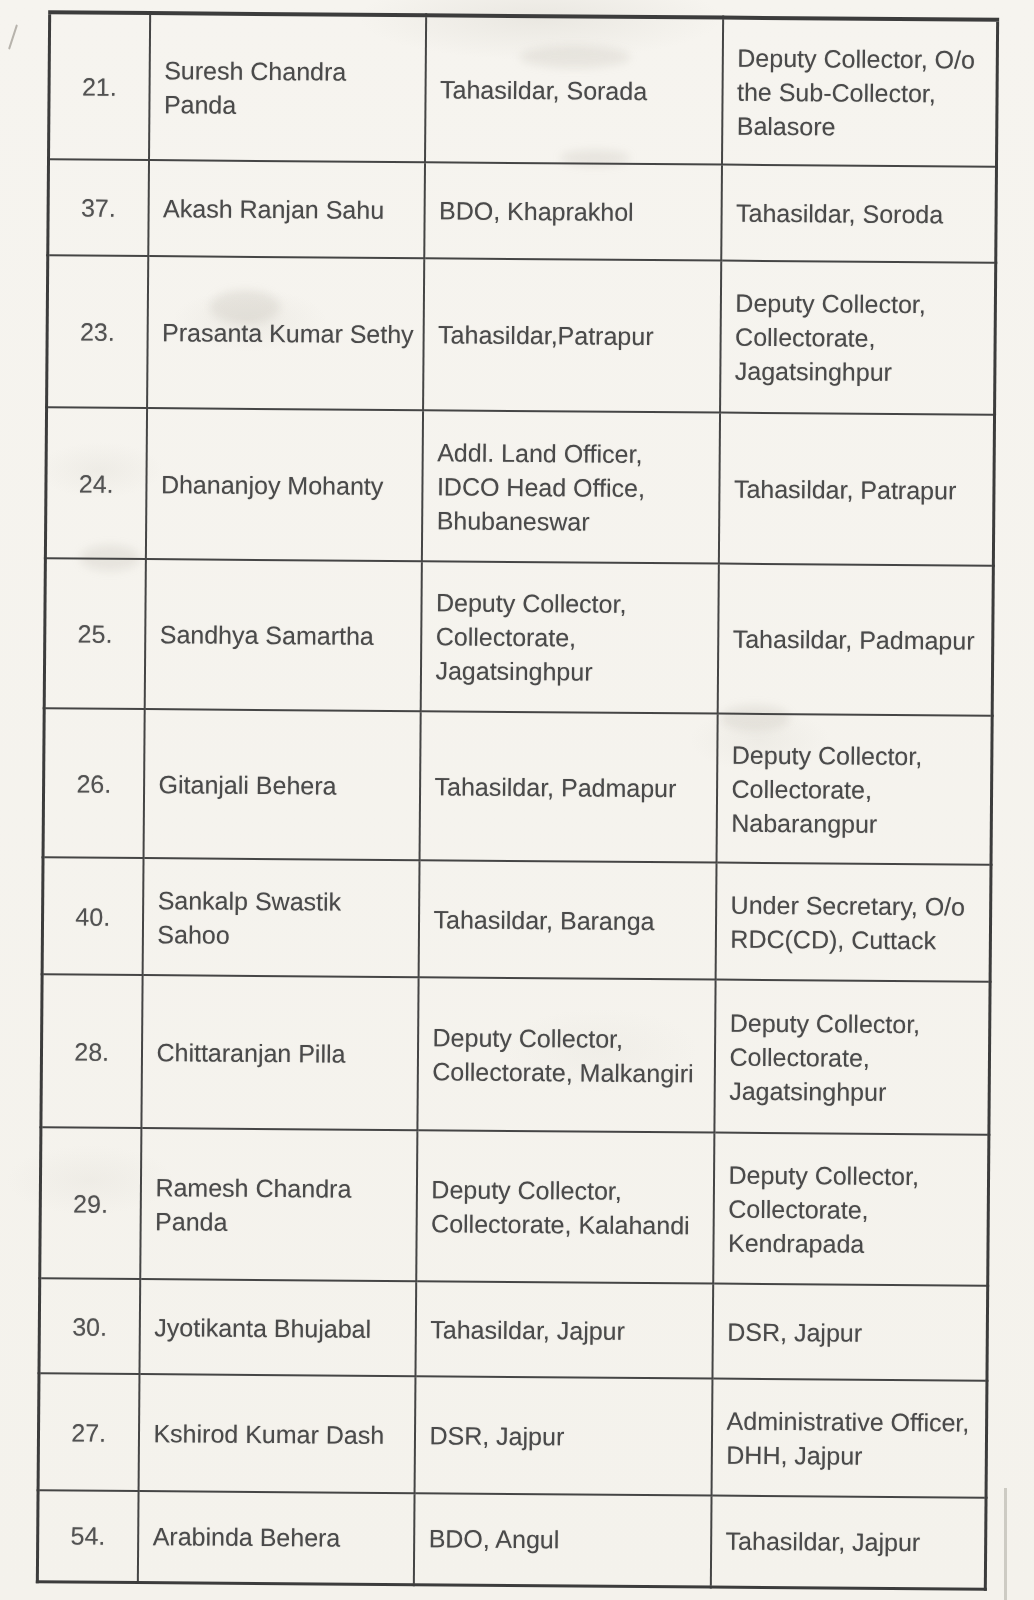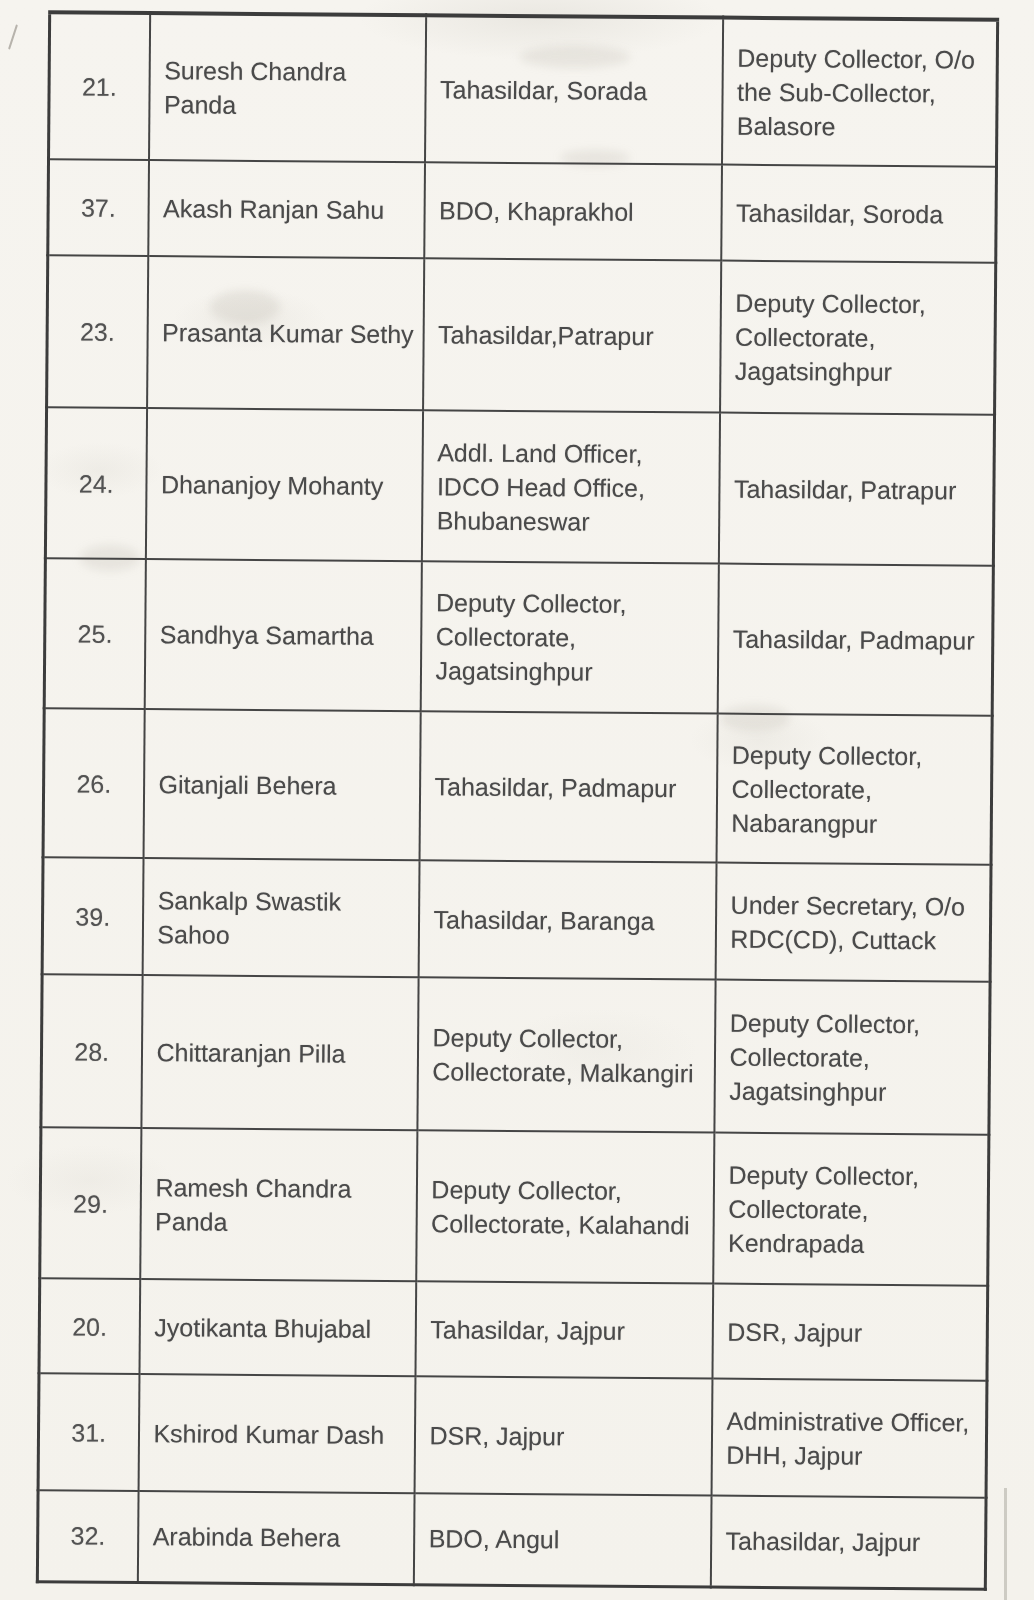--- a/index.html
+++ b/index.html
@@ -134,21 +134,21 @@
       </tr>
       <tr class="r5">
         <td class="c-sl">26.</td>
         <td class="c-name">Gitanjali Behera</td>
         <td class="c-cur">Tahasildar, Padmapur</td>
         <td class="c-new">Deputy Collector,
 Collectorate,
 Nabarangpur</td>
       </tr>
       <tr class="r6">
-        <td class="c-sl">39.</td>
+        <td class="c-sl">40.</td>
         <td class="c-name">Sankalp Swastik
 Sahoo</td>
         <td class="c-cur">Tahasildar, Baranga</td>
         <td class="c-new">Under Secretary, O/o
 RDC(CD), Cuttack</td>
       </tr>
       <tr class="r7">
         <td class="c-sl">28.</td>
         <td class="c-name">Chittaranjan Pilla</td>
         <td class="c-cur">Deputy Collector,
@@ -161,33 +161,33 @@
         <td class="c-sl">29.</td>
         <td class="c-name">Ramesh Chandra
 Panda</td>
         <td class="c-cur">Deputy Collector,
 Collectorate, Kalahandi</td>
         <td class="c-new">Deputy Collector,
 Collectorate,
 Kendrapada</td>
       </tr>
       <tr class="r9">
-        <td class="c-sl">20.</td>
+        <td class="c-sl">30.</td>
         <td class="c-name">Jyotikanta Bhujabal</td>
         <td class="c-cur">Tahasildar, Jajpur</td>
         <td class="c-new">DSR, Jajpur</td>
       </tr>
       <tr class="r10">
-        <td class="c-sl">31.</td>
+        <td class="c-sl">27.</td>
         <td class="c-name">Kshirod Kumar Dash</td>
         <td class="c-cur">DSR, Jajpur</td>
         <td class="c-new">Administrative Officer,
 DHH, Jajpur</td>
       </tr>
       <tr class="r11">
-        <td class="c-sl">32.</td>
+        <td class="c-sl">54.</td>
         <td class="c-name">Arabinda Behera</td>
         <td class="c-cur">BDO, Angul</td>
         <td class="c-new">Tahasildar, Jajpur</td>
       </tr>
     </tbody>
   </table>
 </div>
 
 </body></html>

